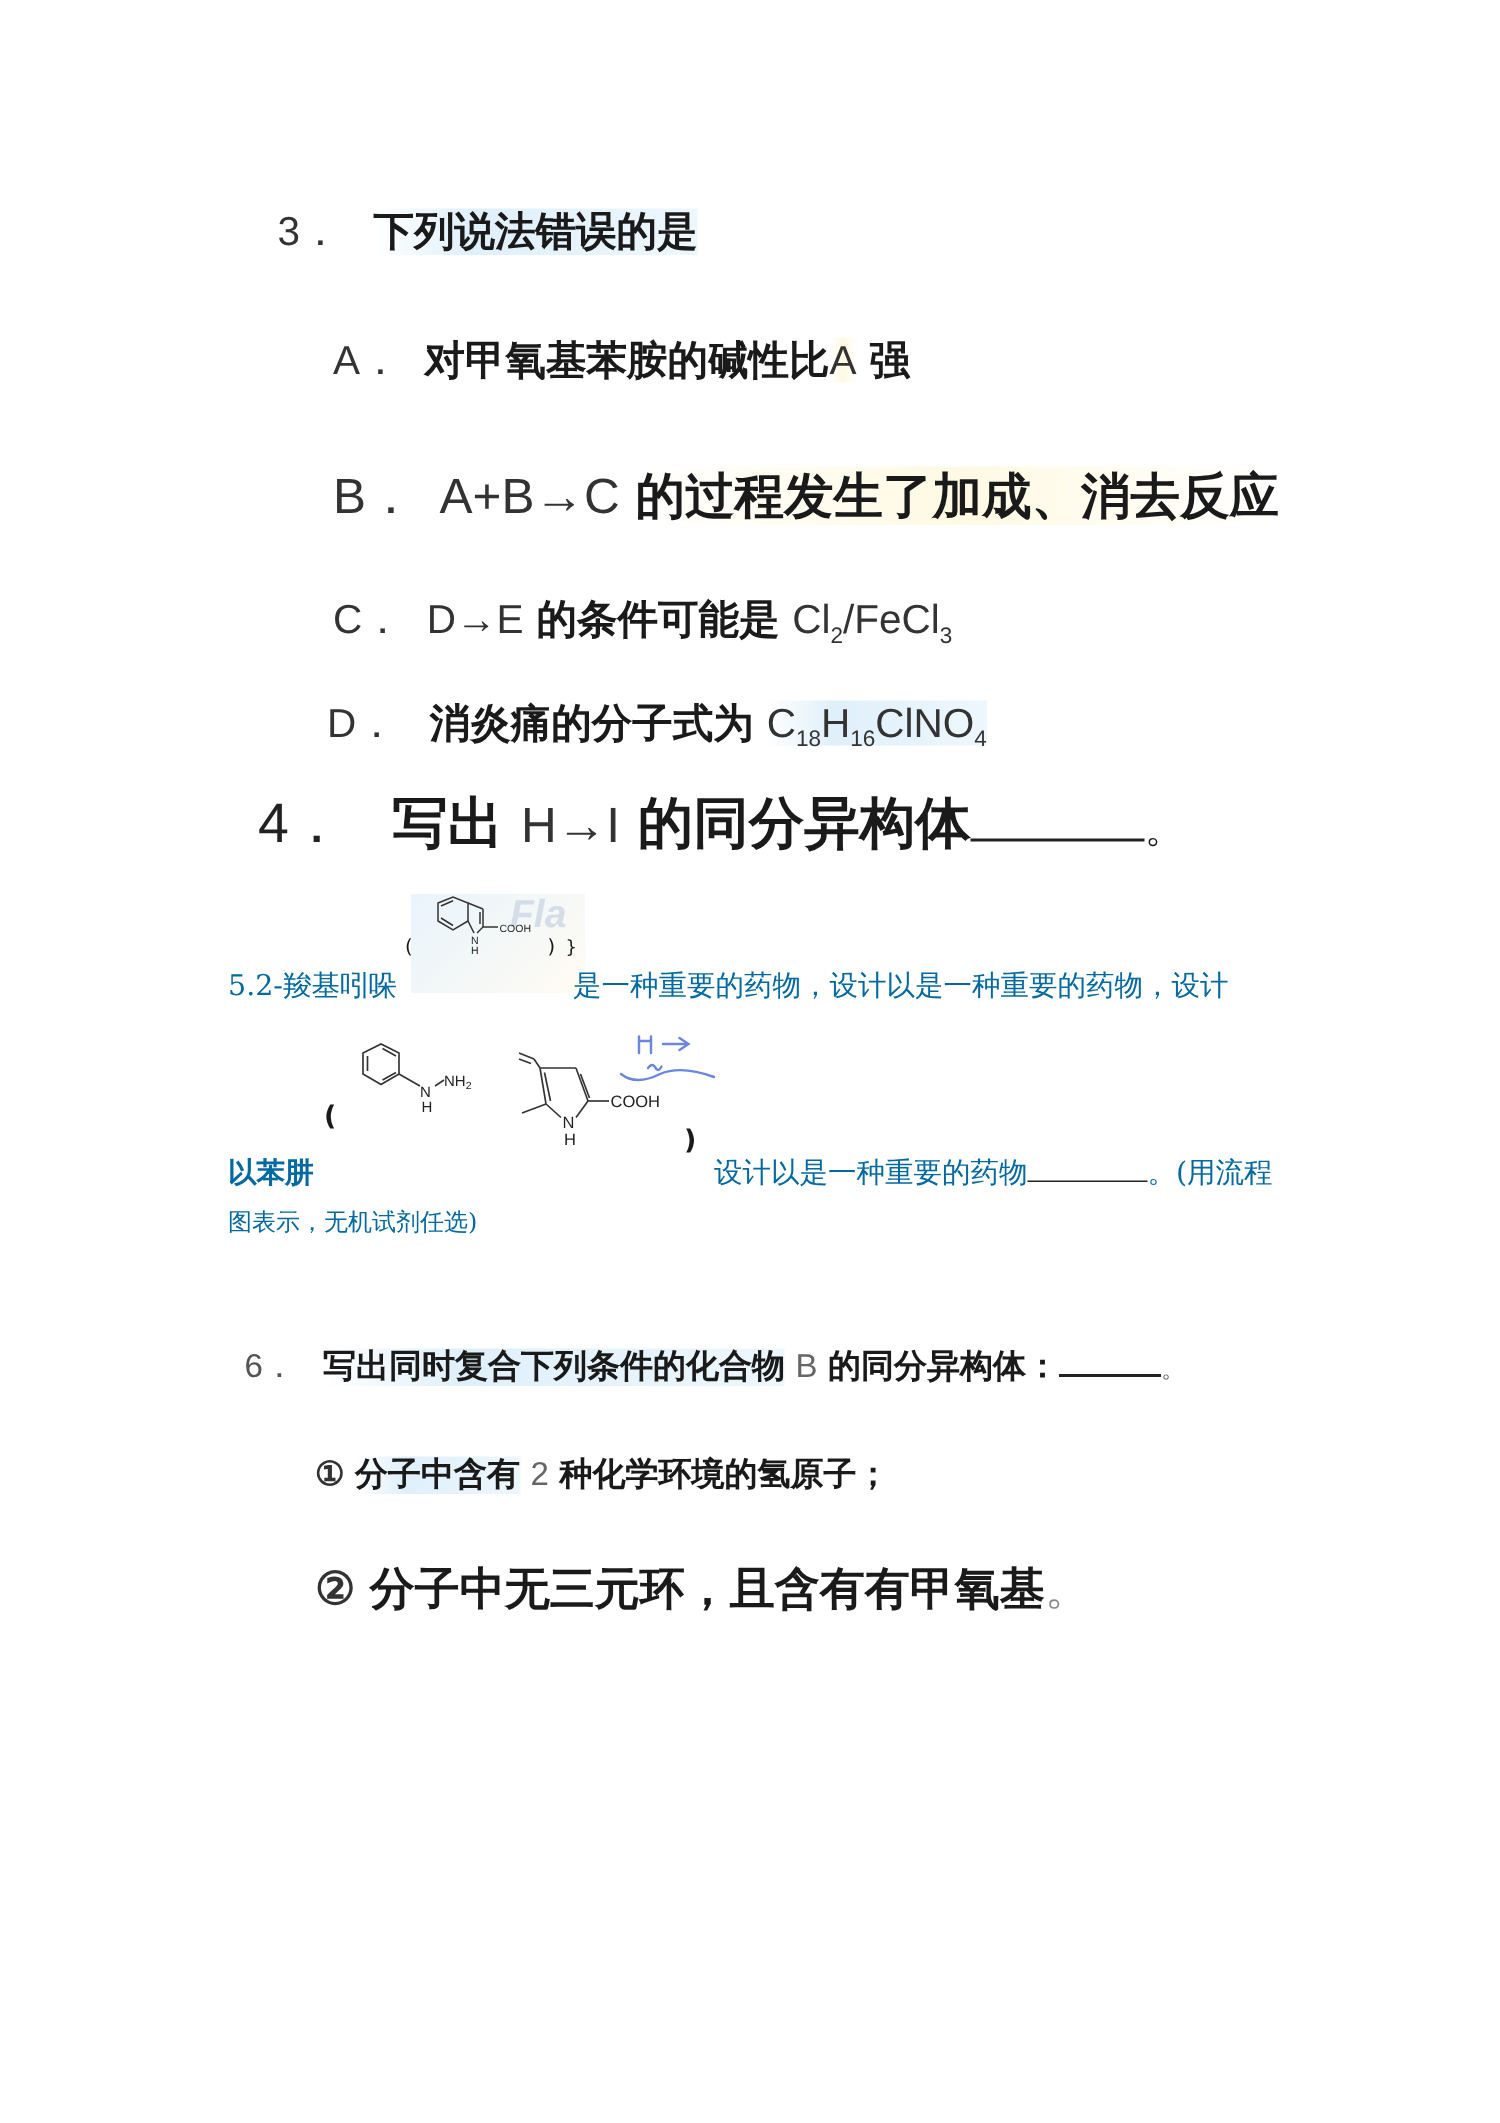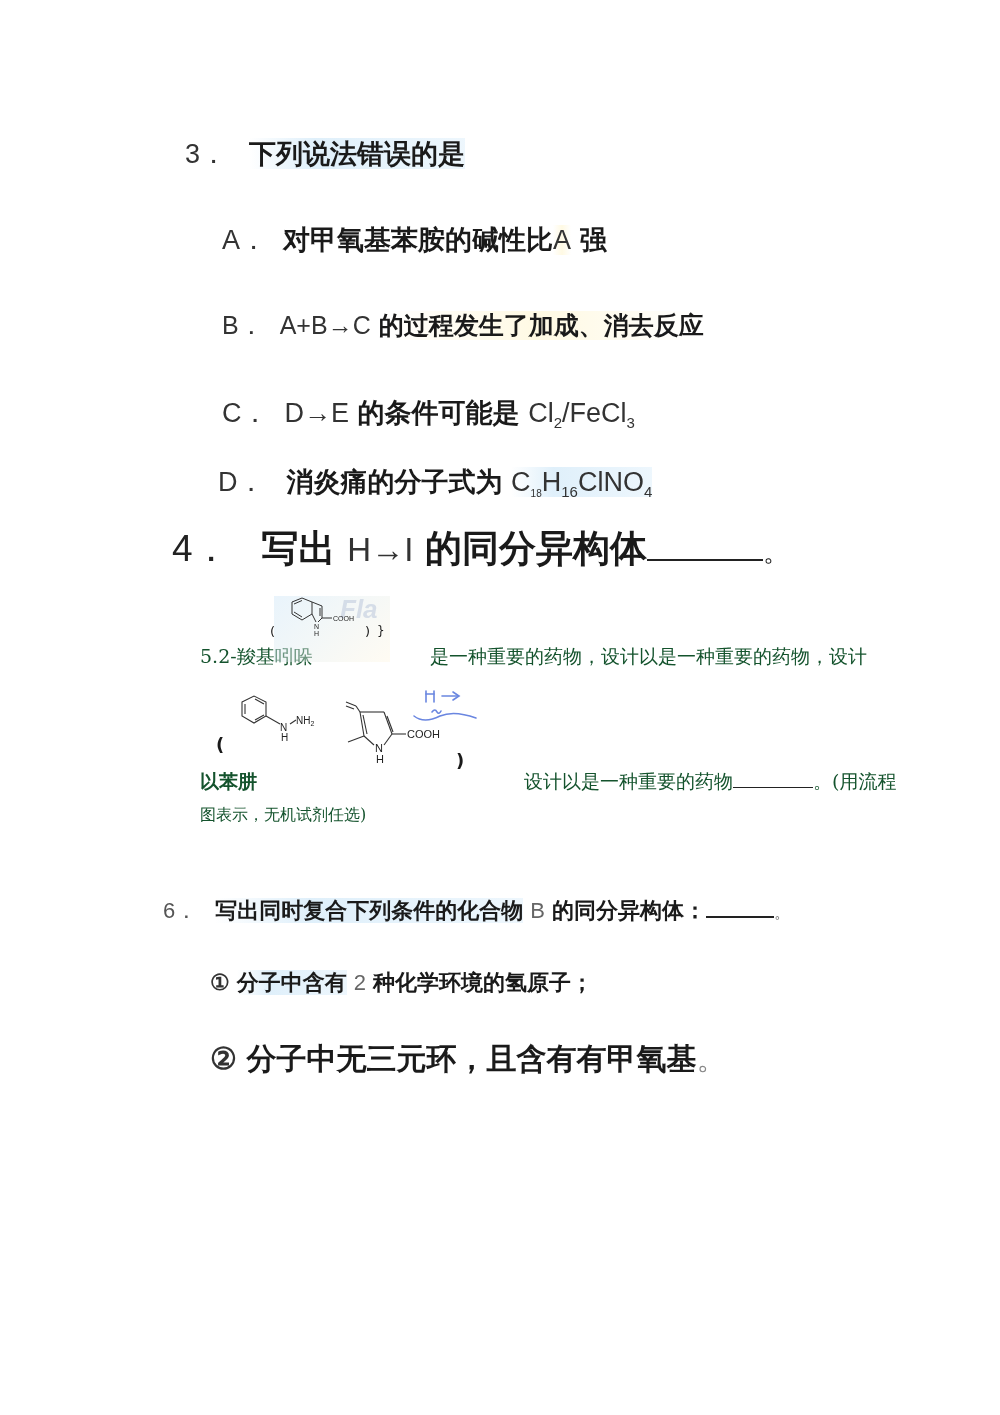--- a/index.html
+++ b/index.html
@@ -5,45 +5,45 @@
     html, body { margin: 0; padding: 0; background: #ffffff; }
     body { width: 1000px; height: 1415px; position: relative; overflow: hidden;
            font-family: "DejaVu Sans", "Liberation Sans", sans-serif; color: #1a1a1a; }
     .abs { position: absolute; white-space: nowrap; }
     .q-num { color: #444; font-weight: normal; }
     .bold { font-weight: bold; }
     .latin { font-family: "Liberation Sans", sans-serif; font-weight: normal; color: #333; }
     .hl-blue { background: linear-gradient(90deg, rgba(220,238,250,0) 0%, rgba(220,238,250,0.9) 30%, rgba(230,243,252,0.7) 100%); }
     .hl-yellow { background: linear-gradient(90deg, rgba(255,250,225,0) 0%, rgba(255,248,220,0.8) 50%, rgba(255,250,230,0) 100%); }
     .blank { display: inline-block; border-bottom: 2px solid #222; vertical-align: baseline; }
-    .serif-text { font-family: "DejaVu Serif", "Liberation Serif", serif; color: #14532d; margin-left: 48px; }
+    .serif-text { font-family: "DejaVu Serif", "Liberation Serif", serif; color: #0369a1; }
     svg { position: absolute; overflow: visible; }
     .chem-label { font-family: "Liberation Sans", sans-serif; font-size: 10px; fill: #222; }
   </style>
 </head>
 <body>
 
 <div class="abs" style="left:163px; top:136px; font-size:27px;margin-left:22px;">
   <span class="q-num latin">3．</span><span style="display:inline-block;width:22px"></span><span class="bold hl-blue">下列说法错误的是</span>
 </div>
 
 <div class="abs" style="left:222px; top:222px; font-size:27px;">
   <span class="latin">A．</span><span style="display:inline-block;width:16px"></span><span class="bold">对甲氧基苯胺的碱性比</span><span class="latin hl-yellow">A</span>&nbsp;<span class="bold">强</span>
 </div>
 
-<div class="abs" style="left:222px; top:309px; font-size:25px;">
+<div class="abs" style="left:222px; top:309px; font-size:33px;">
   <span class="latin">B．</span><span style="display:inline-block;width:16px"></span><span class="latin">A+B→C</span>&nbsp;<span class="bold hl-yellow">的过程发生了加成、消去反应</span>
 </div>
 
 <div class="abs" style="left:222px; top:395px; font-size:27px;">
   <span class="latin">C．</span><span style="display:inline-block;width:16px"></span><span class="latin">D→E</span>&nbsp;<span class="bold">的条件可能是</span>&nbsp;<span class="latin"><span>Cl</span><sub style="font-size:15px">2</sub><span>/FeCl</span><sub style="font-size:15px">3</sub></span>
 </div>
 
 <div class="abs" style="left:218px; top:464px; font-size:27px;">
-  <span class="latin">D．</span><span style="display:inline-block;width:22px"></span><span class="bold">消炎痛的分子式为</span>&nbsp;<span class="latin hl-blue"><span>C</span><sub style="font-size:10px">18</sub><span>H</span><sub style="font-size:15px">16</sub><span>ClNO</span><sub style="font-size:15px">4</sub></span>
+  <span class="latin">D．</span><span style="display:inline-block;width:22px"></span><span class="bold">消炎痛的分子式为</span>&nbsp;<span class="latin hl-blue"><span>C</span><sub style="font-size:15px">18</sub><span>H</span><sub style="font-size:15px">16</sub><span>ClNO</span><sub style="font-size:15px">4</sub></span>
 </div>
 
 <div class="abs" style="left:172px; top:524px; font-size:37px;">
   <span class="latin" style="color:#222">4．</span><span style="display:inline-block;width:32px"></span><span class="bold">写出</span>&nbsp;<span class="latin" style="font-size:33px">H→I</span>&nbsp;<span class="bold">的同分异构体</span><span class="blank" style="width:116px; height:30px;"></span><span style="font-size:26px">。</span>
 </div>
 
 <div class="abs serif-text" style="left:152px; top:644px; font-size:19px;">5.2-羧基吲哚</div>
 
 <div class="abs" style="left:274px; top:596px; width:116px; height:66px; background:linear-gradient(135deg, rgba(210,232,248,0.7), rgba(255,245,220,0.5)); opacity:0.7;"></div>
 <div class="abs" style="left:340px; top:594px; font-size:26px; font-style:italic; font-weight:bold; color:rgba(200,210,225,0.7); font-family:'Liberation Sans',sans-serif;">Fla</div>

